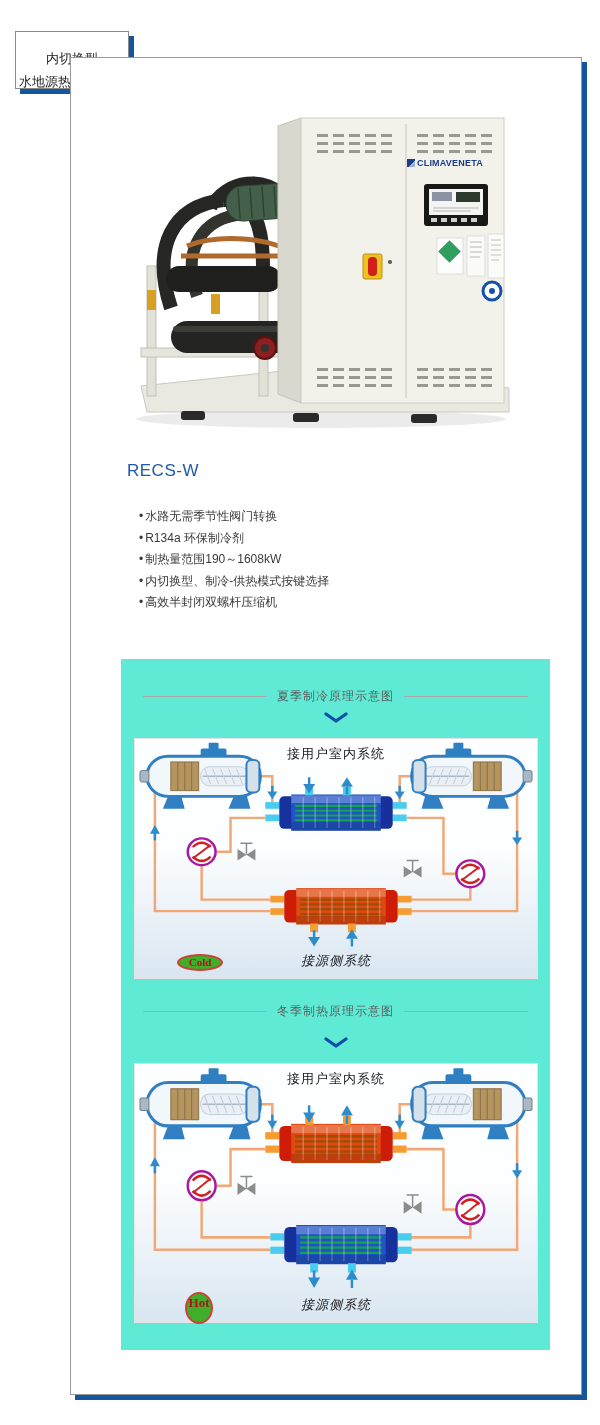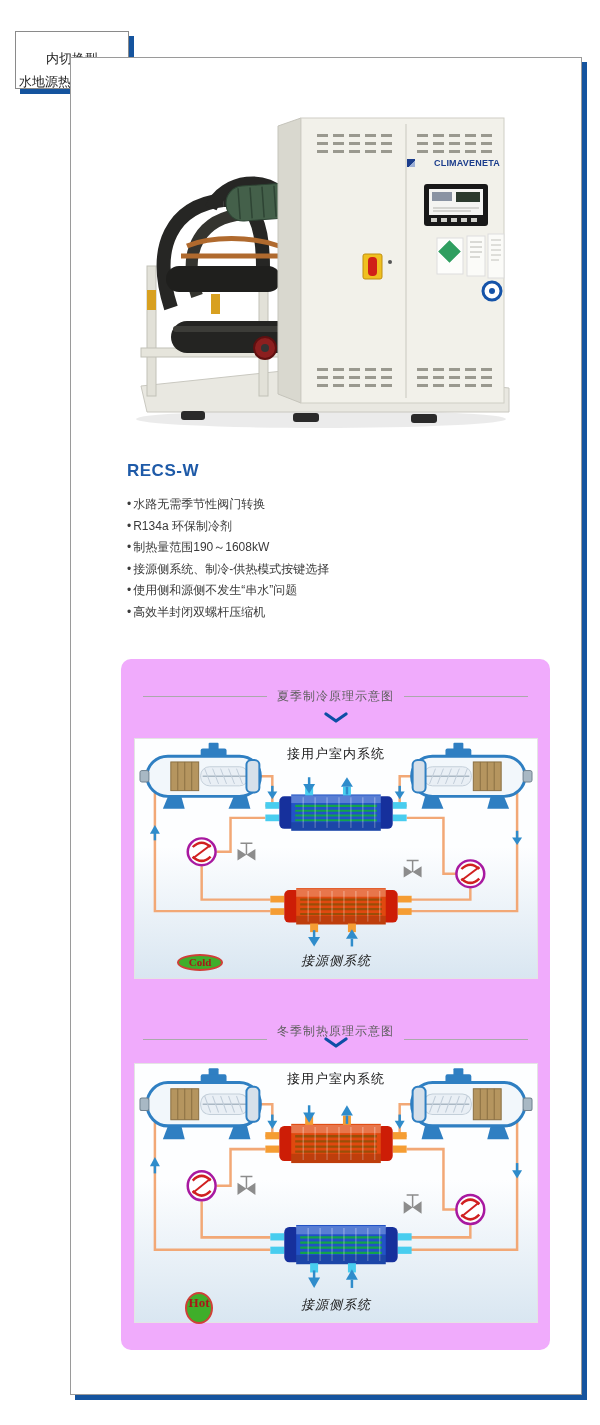--- a/index.html
+++ b/index.html
@@ -9,35 +9,35 @@
   .tab{position:absolute;left:15px;top:31px;width:112px;height:56px;background:#fff;
        border:1px solid #8a8a8a;box-shadow:5px 5px 0 #15549e;z-index:1;}
   .tab-line1{display:block;text-align:center;margin-top:18px;font-size:13px;color:#1a1a1a;}
   .tab-line2{display:block;margin-left:3px;margin-top:5px;font-size:13px;color:#1a1a1a;white-space:nowrap;}
   
   .main-box{position:absolute;left:70px;top:57px;width:510px;height:1336px;background:#fff;
        border:1px solid #9a9a9a;box-shadow:5px 5px 0 #15549e;z-index:2;}
   
   .photo{position:absolute;left:40px;top:38px;width:410px;height:340px;}
   .photo svg{position:absolute;inset:0;}
-  .brand{position:absolute;left:296px;top:62px;display:flex;align-items:center;gap:19px;
+  .brand{position:absolute;left:296px;top:62px;display:flex;align-items:center;gap:2px;
          font-weight:700;font-size:9px;color:#1b3d8c;letter-spacing:.2px;}
   .brand-icon{width:8px;height:8px;background:linear-gradient(135deg,#1b3d8c 58%,#9db0d6 58%);}
   
-  .title{position:absolute;left:56px;top:403px;font-size:17px;font-weight:700;color:#1e5aa8;letter-spacing:.5px;}
-  .bullets{position:absolute;left:52px;top:432px;margin:4px;padding:0;list-style:none;}
+  .title{position:absolute;left:56px;top:403px;font-size:17px;font-weight:400;color:#1e5aa8;letter-spacing:.5px;}
+  .bullets{position:absolute;left:52px;top:432px;margin:16px;padding:0;list-style:none;}
   .bullets li{font-size:12px;color:#3a3a3a;line-height:21.5px;white-space:nowrap;}
   .bullets li::before{content:"•";margin-right:2px;}
   
-  .gray-panel{position:absolute;left:50px;top:601px;width:429px;height:691px;background:#f0abfc;border-radius:10px;}
+  .gray-panel{position:absolute;left:50px;top:601px;width:429px;height:691px;background:#5eead4;}
   .sec-header{position:absolute;left:0;right:0;display:flex;align-items:center;padding:0 22px;
               color:#5f5f5f;font-size:12px;letter-spacing:1px;}
   .sec-header .line{flex:1;height:1px;background:#aaa;}
   .sec-header .txt{margin:0 10px;white-space:nowrap;}
-  #h1{top:29px;} #h2{top:364px;align-items:flex-end;}
+  #h1{top:29px;} #h2{top:344px;}
   .chev{position:absolute;left:0;right:0;text-align:center;}
   #c1{top:50px;} #c2{top:375px;}
   .diagram{position:absolute;left:13px;width:404px;background:linear-gradient(#fdfeff 45%,#d9e6f1);
            border:1px solid #e4e4e4;box-sizing:border-box;}
   #d1{top:79px;height:241px;} #d2{top:404px;height:260px;}
   .diagram-canvas{position:absolute;inset:0;}
   .diagram-canvas svg{position:absolute;inset:0;width:100%;height:100%;}
   .dlabel-top{position:absolute;top:6px;left:0;right:0;text-align:center;
               font-family:Liberation Mono, monospace;font-size:13px;color:#1a1a1a;letter-spacing:1px;}
   .dlabel-bottom{position:absolute;bottom:8px;left:0;right:0;text-align:center;
@@ -225,22 +225,21 @@
       <span class="brand-icon"></span>
       <span>CLIMAVENETA</span>
     </span>
   </div>
 
   <div class="title">RECS-W</div>
   <ul class="bullets">
     <li>水路无需季节性阀门转换</li>
     <li>R134a 环保制冷剂</li>
     <li>制热量范围190～1608kW</li>
-    <li>接源侧系统、制冷-供热模式按键选择</li>
-    <li>使用侧和源侧不发生“串水”问题</li>
+    <li>内切换型、制冷-供热模式按键选择</li>
     <li>高效半封闭双螺杆压缩机</li>
   </ul>
 
   <div class="gray-panel">
 
     <div class="sec-header" id="h1">
       <span class="line"></span>
       <span class="txt">夏季制冷原理示意图</span>
       <span class="line"></span>
     </div>

